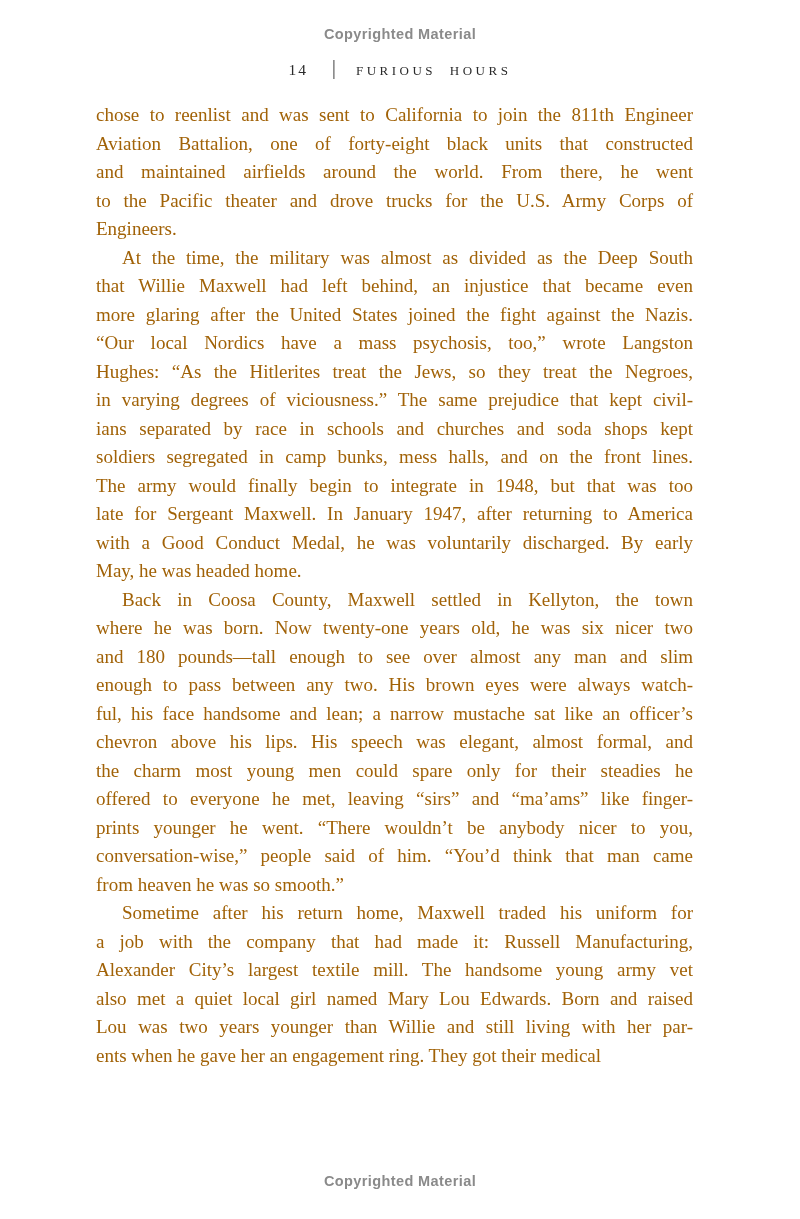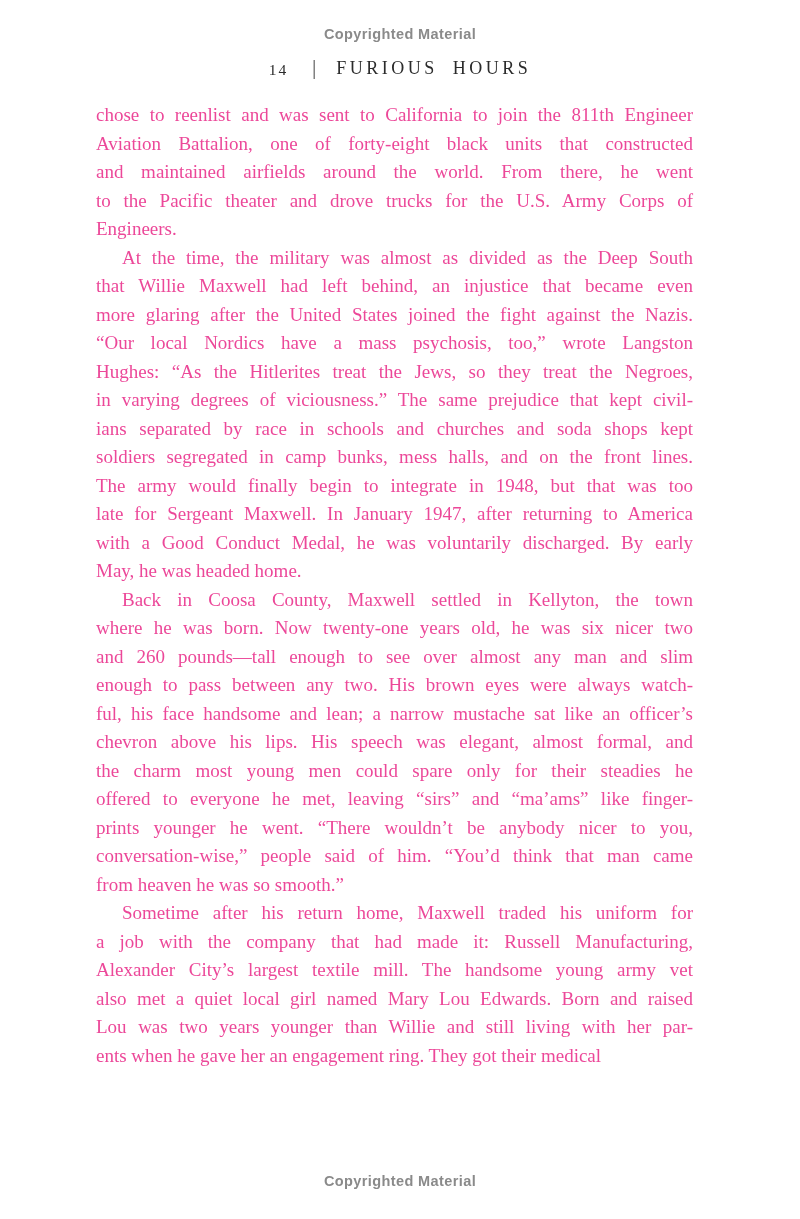--- a/index.html
+++ b/index.html
@@ -44,29 +44,29 @@
   .running-header .sep {
     color: #3a3a3a;
     font-size: 19px;
     font-weight: 400;
     margin-right: 20px;
     transform: scaleY(1.05);
   }
   .running-header .booktitle {
     letter-spacing: 3.5px;
     word-spacing: 7px;
-    font-size: 18px;
+    font-size: 13px;
     font-weight: 400;
   }
   .body-text {
     position: absolute;
     top: 101px;
     left: 96px;
     width: 597px;
-    color: #ec4899;
+    color: #a16207;
     font-size: 19px;
     line-height: 28.5px;
   }
   .body-text .line {
     text-align: justify;
     text-align-last: justify;
     white-space: normal;
     height: 28.5px;
   }
   .body-text .line.last {
@@ -103,21 +103,21 @@
       <div class="line">Hughes: “As the Hitlerites treat the Jews, so they treat the Negroes,</div>
       <div class="line">in varying degrees of viciousness.” The same prejudice that kept civil-</div>
       <div class="line">ians separated by race in schools and churches and soda shops kept</div>
       <div class="line">soldiers segregated in camp bunks, mess halls, and on the front lines.</div>
       <div class="line">The army would finally begin to integrate in 1948, but that was too</div>
       <div class="line">late for Sergeant Maxwell. In January 1947, after returning to America</div>
       <div class="line">with a Good Conduct Medal, he was voluntarily discharged. By early</div>
       <div class="line last">May, he was headed home.</div>
       <div class="line indent">Back in Coosa County, Maxwell settled in Kellyton, the town</div>
       <div class="line">where he was born. Now twenty-one years old, he was six nicer two</div>
-      <div class="line">and 260 pounds—tall enough to see over almost any man and slim</div>
+      <div class="line">and 180 pounds—tall enough to see over almost any man and slim</div>
       <div class="line">enough to pass between any two. His brown eyes were always watch-</div>
       <div class="line">ful, his face handsome and lean; a narrow mustache sat like an officer’s</div>
       <div class="line">chevron above his lips. His speech was elegant, almost formal, and</div>
       <div class="line">the charm most young men could spare only for their steadies he</div>
       <div class="line">offered to everyone he met, leaving “sirs” and “ma’ams” like finger-</div>
       <div class="line">prints younger he went. “There wouldn’t be anybody nicer to you,</div>
       <div class="line">conversation-wise,” people said of him. “You’d think that man came</div>
       <div class="line last">from heaven he was so smooth.”</div>
       <div class="line indent">Sometime after his return home, Maxwell traded his uniform for</div>
       <div class="line">a job with the company that had made it: Russell Manufacturing,</div>

